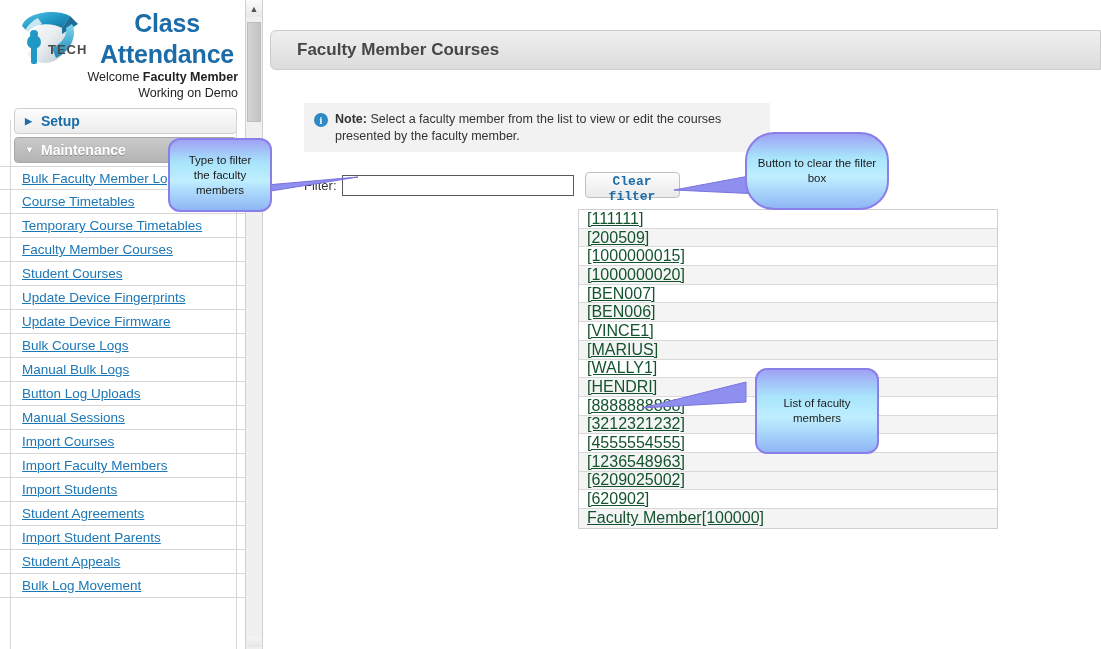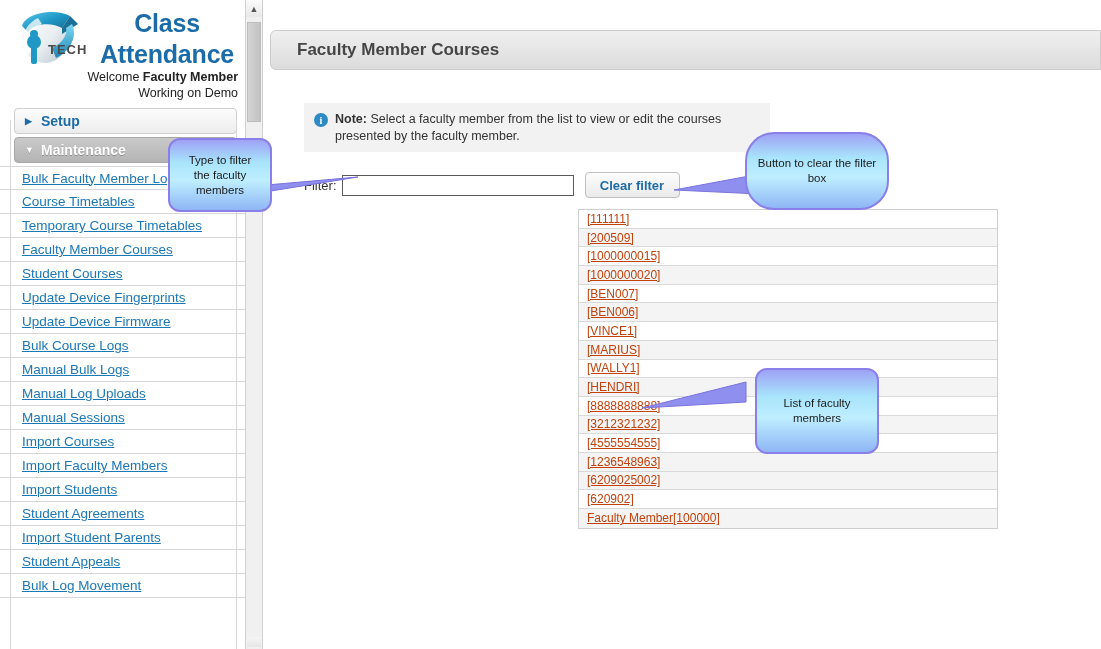--- a/index.html
+++ b/index.html
@@ -212,42 +212,42 @@
   }
   #clear-filter-btn {
     margin-left: 11px;
     width: 95px; height: 26px;
     background: linear-gradient(to bottom,#fdfdfd 0%,#eaeaea 100%);
     border: 1px solid #c0c0c0;
     border-radius: 4px;
     font-size: 13px;
     font-weight: bold;
     color: #1b6ca8;
-    font-family: Liberation Sans, sans-serif;
+    font-family: Liberation Mono, monospace;
     cursor: pointer;
   }
 
   #faculty-list {
     position: absolute; left: 314px; top: 209px;
     width: 420px;
     border: 1px solid #cfcfcf;
     background: #ffffff;
   }
   .faculty-row {
     height: 18.7px;
     border-bottom: 1px solid #d9d9d9;
     display: flex; align-items: center;
     padding-left: 8px;
   }
   .faculty-row:last-child { border-bottom: none; text-align: center; }
   .faculty-row.odd { background: #ffffff; }
   .faculty-row.even { background: #f4f4f4; }
   .faculty-link {
-    font-size: 12px;
-    color: #c2410c;
+    font-size: 16px;
+    color: #14532d;
     text-decoration: underline;
     cursor: pointer;
     white-space: nowrap;
   }
 
   
   .callout {
     position: absolute;
     border: 2px solid #8a7ee8;
     border-radius: 12px;
@@ -354,21 +354,21 @@
         <li class="menu-item">
           <span class="menu-link">Update Device Firmware</span>
         </li>
         <li class="menu-item">
           <span class="menu-link">Bulk Course Logs</span>
         </li>
         <li class="menu-item">
           <span class="menu-link">Manual Bulk Logs</span>
         </li>
         <li class="menu-item">
-          <span class="menu-link">Manual Log Uploads</span>
+          <span class="menu-link">Button Log Uploads</span>
         </li>
         <li class="menu-item">
           <span class="menu-link">Manual Sessions</span>
         </li>
         <li class="menu-item">
           <span class="menu-link">Import Courses</span>
         </li>
         <li class="menu-item">
           <span class="menu-link">Import Faculty Members</span>
         </li>

